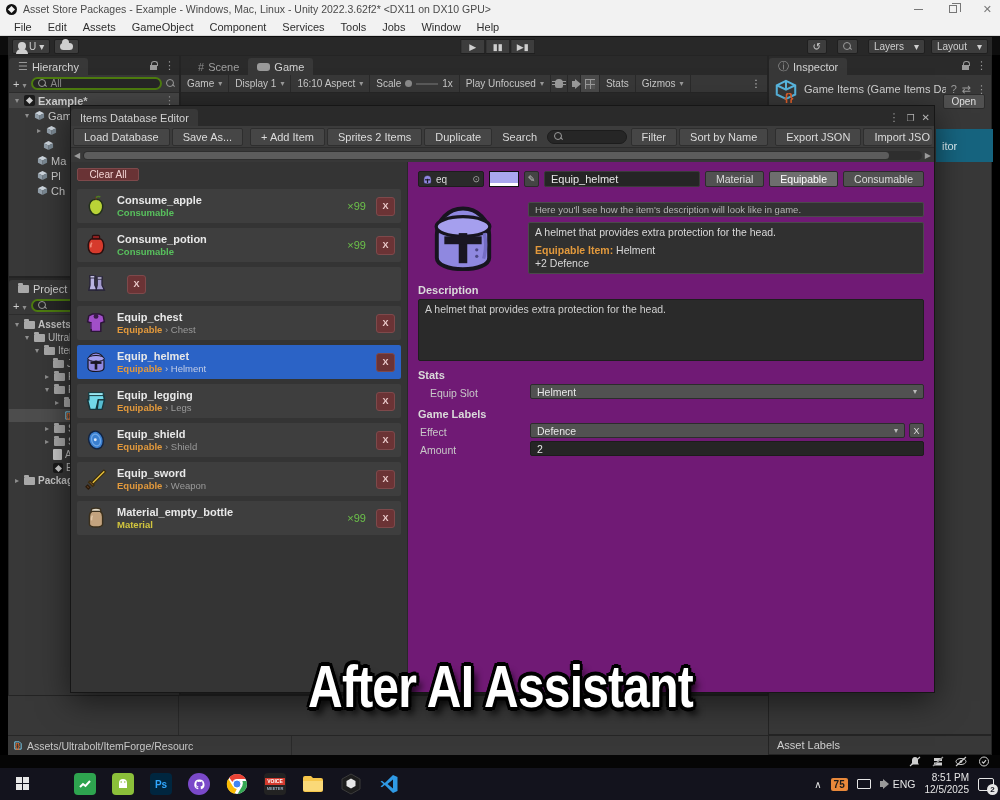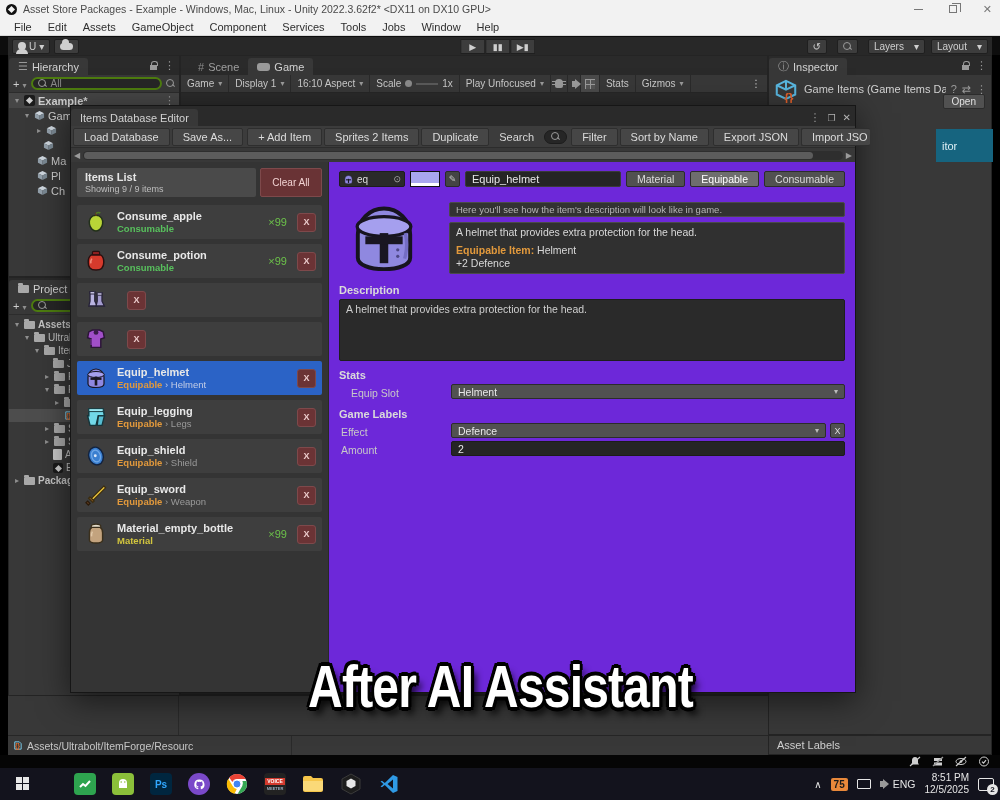--- a/index.html
+++ b/index.html
@@ -94,21 +94,21 @@
 
   
   #bottomstrip{left:8px;top:695px;width:760px;height:40px;background:#383838;border-top:1px solid #242424}
   #bottomstrip .vdiv{position:absolute;top:0;bottom:0;width:1px;background:#2a2a2a}
   #statusbar{left:8px;top:735px;width:760px;height:20px;background:#383838;border-top:1px solid #262626;display:flex;align-items:center}
   #statusbox{height:100%;width:284px;border-right:1px solid #2a2a2a;display:flex;align-items:center;gap:4px;padding-left:4px;font-size:10.5px;color:#c6c6c6}
   #footblack{left:0;top:755px;width:1000px;height:13px;background:#050505}
   #trayicons{position:absolute;right:10px;top:756px;display:flex;gap:11px}
 
   
-  #editorwin{left:70px;top:105px;width:786px;height:588px;background:#6d28d9;border:1px solid #161616;box-shadow:0 8px 30px rgba(0,0,0,.55);z-index:5}
+  #editorwin{left:70px;top:105px;width:865px;height:588px;background:#701a75;border:1px solid #161616;box-shadow:0 8px 30px rgba(0,0,0,.55);z-index:5}
   #editorwin::before{content:"";position:absolute;left:0;top:0;right:0;height:2px;background:#3f7fbf}
   #ewtabs{height:20px;background:#2a2a2a;display:flex;align-items:flex-end;position:relative;padding-top:2px}
   #ewtoolbar{height:22px;background:#3c3c3c;border-bottom:1px solid #2c2c2c;display:flex;align-items:center;padding:0 2px;gap:2px}
   .ewbtn{height:18px;background:#464646;border:1px solid #2e2e2e;border-radius:2px;display:flex;align-items:center;justify-content:center;color:#dcdcdc;font-size:11px;padding:0 10px;white-space:nowrap}
   #ewsearchfield{width:150px;height:14px;background:#262626;border:1px solid #1c1c1c;border-radius:7px;display:flex;align-items:center;padding:0 6px;gap:4px}
   #ewscroll{height:14px;display:flex;align-items:center;padding:0 3px;gap:3px;background:#383838}
   #ewscroll .track{flex:1;height:9px;background:#2e2e2e;border-radius:5px;position:relative}
   #ewscroll .thumb{position:absolute;left:1px;top:1px;height:7px;width:96%;background:#5c5c5c;border-radius:4px}
   .scr-arrow{color:#9a9a9a;font-size:8px}
   #ewcontent{display:flex;height:530px}
@@ -547,24 +547,20 @@
       <span class="track">
           <span class="thumb"></span>
         </span>
       <span class="scr-arrow">▶</span>
     </div>
 
     <div id="ewcontent">
 
       <div id="listpane">
         <div id="listheader">
-          <div id="listheadbox">
-            <div class="t1">Items List</div>
-            <div class="t2">Showing 9 / 9 items</div>
-          </div>
           <div id="clearall">Clear All</div>
         </div>
 
         <div class="item-row">
           <span class="item-ic">
               <svg width="24" height="24" viewBox="0 0 20 20">
                 <path d="M10 4.5C5.5 4.5 4 8 4.5 11.5 5 15 7.5 17.5 10 17.5s5-2.5 5.5-6C16 8 14.5 4.5 10 4.5Z" fill="#b9d437" stroke="#22301a" stroke-width="1.2"></path>
                 <path d="M10 4.8V2.2" stroke="#5b3a1e" stroke-width="1.5"></path>
                 <path d="M10 3c1.5-1.3 3-1 3.5-.4" stroke="#4f7a24" stroke-width="1.4" fill="none"></path>
               </svg>
@@ -606,20 +602,24 @@
         </div>
 
         <div class="item-row">
           <span class="item-ic">
               <svg width="24" height="24" viewBox="0 0 20 20">
                 <path d="M4 4 7 2.5h6L16 4l1 5-3 1v7H6v-7L3 9Z" fill="#a14fc9" stroke="#2c1538" stroke-width="1.2"></path>
                 <circle cx="10" cy="4.5" r="2" fill="#3a1c4a"></circle>
                 <path d="M6 10v5" stroke="#6c2f8c" stroke-width="1.3"></path>
               </svg>
             </span>
+          <span class="item-txt">
+            <div class="item-name">Equip_chest</div>
+            <div class="item-sub"><span class="t-equipable">Equipable</span> <span class="sub-rest">› Chest</span></div>
+          </span>
           <span class="stack"></span>
           <span class="xbtn">X</span>
         </div>
 
         <div class="item-row selected">
           <span class="item-ic">
               <svg width="24" height="24" viewBox="0 0 24 22">
                 <path d="M4 10a8 8 0 0 1 16 0v7c0 2.2-3.6 3.5-8 3.5s-8-1.3-8-3.5Z" fill="#8f88e0" stroke="#17141f" stroke-width="1.2"></path>
                 <ellipse cx="12" cy="7.5" rx="8.2" ry="3" fill="#a59fee" stroke="#17141f" stroke-width="1"></ellipse>
                 <rect x="10.7" y="9.5" width="2.6" height="9" fill="#191622"></rect>

